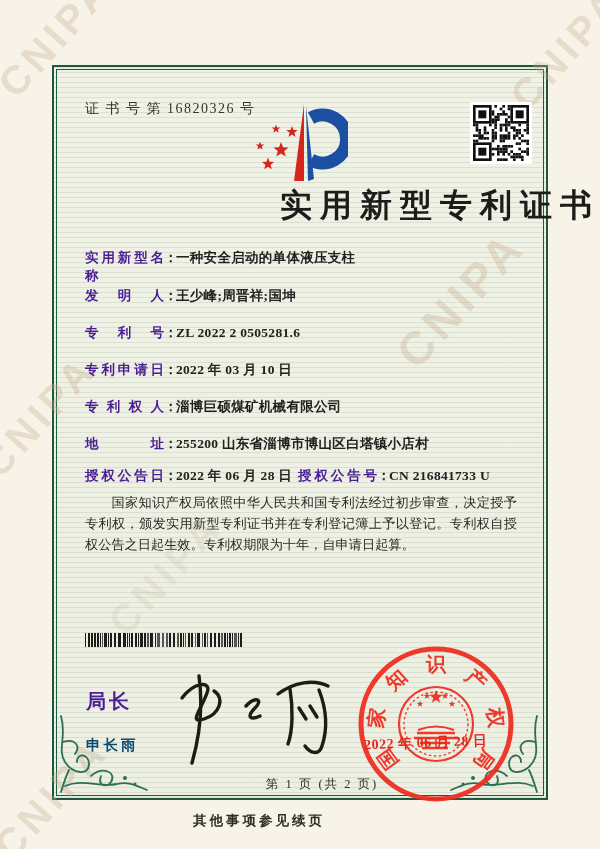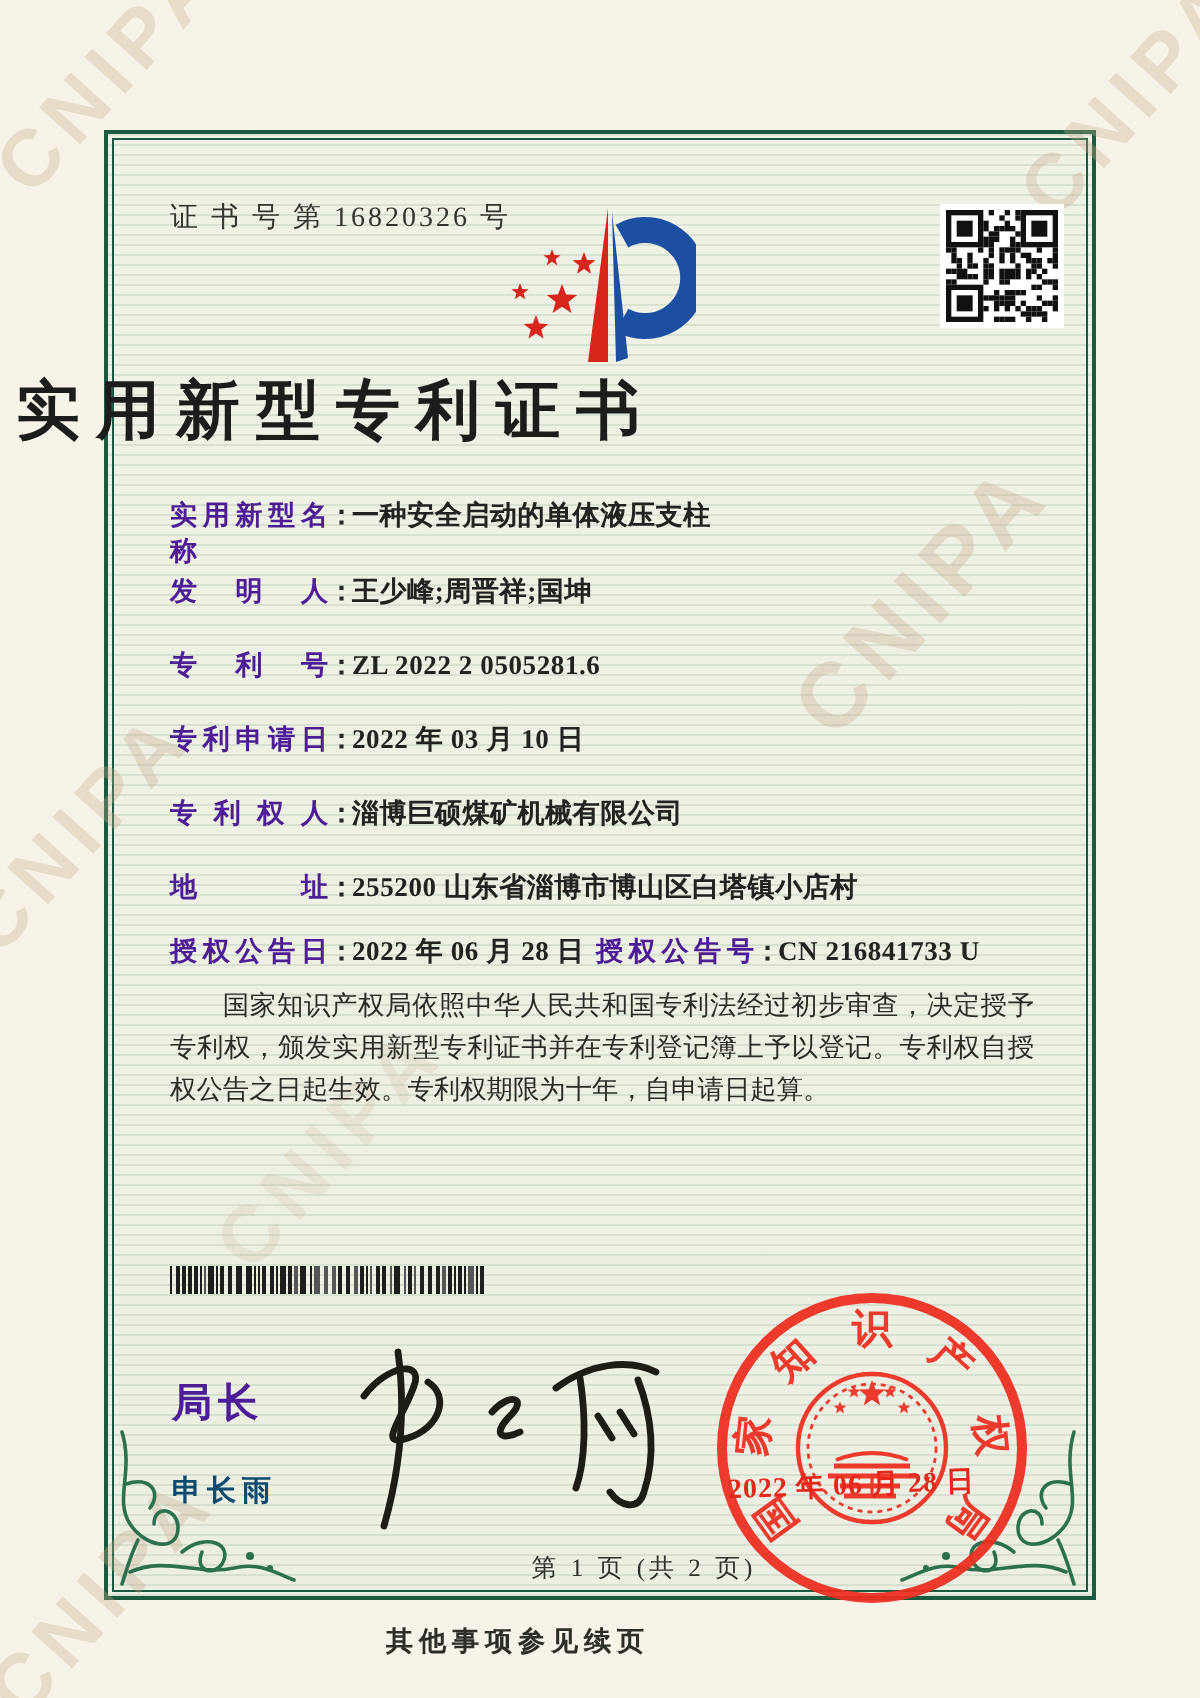--- a/index.html
+++ b/index.html
@@ -35,21 +35,21 @@
     position:absolute; left:85px; top:100px; z-index:4;
     font-size:14px; letter-spacing:1.5px; color:#33332f;
   }
   .logo { position:absolute; left:248px; top:102px; z-index:4; }
   .qr {
     position:absolute; left:470px; top:102px; width:62px; height:62px;
     background:#ffffff; padding:3px; z-index:4;
   }
   .title {
     position:absolute; left:0; top:184px; width:600px; z-index:4;
-    text-align:left; font-size:32px; font-weight:bold;
+    text-align:right; font-size:32px; font-weight:bold;
     letter-spacing:8px; color:#1c1c1a; text-indent:8px;
   }
   
   .frow { position:absolute; left:85px; width:440px; height:18px; z-index:4; font-size:13.5px; }
   .flabel {
     display:inline-block; width:79px; vertical-align:top;
     text-align:justify; text-align-last:justify; color:#4c1d95; font-weight:bold;
   }
   .fcolon { display:inline-block; width:12px; font-weight:bold; }
   .fvalue { color:#222220; font-weight:bold; letter-spacing:0.3px; }

